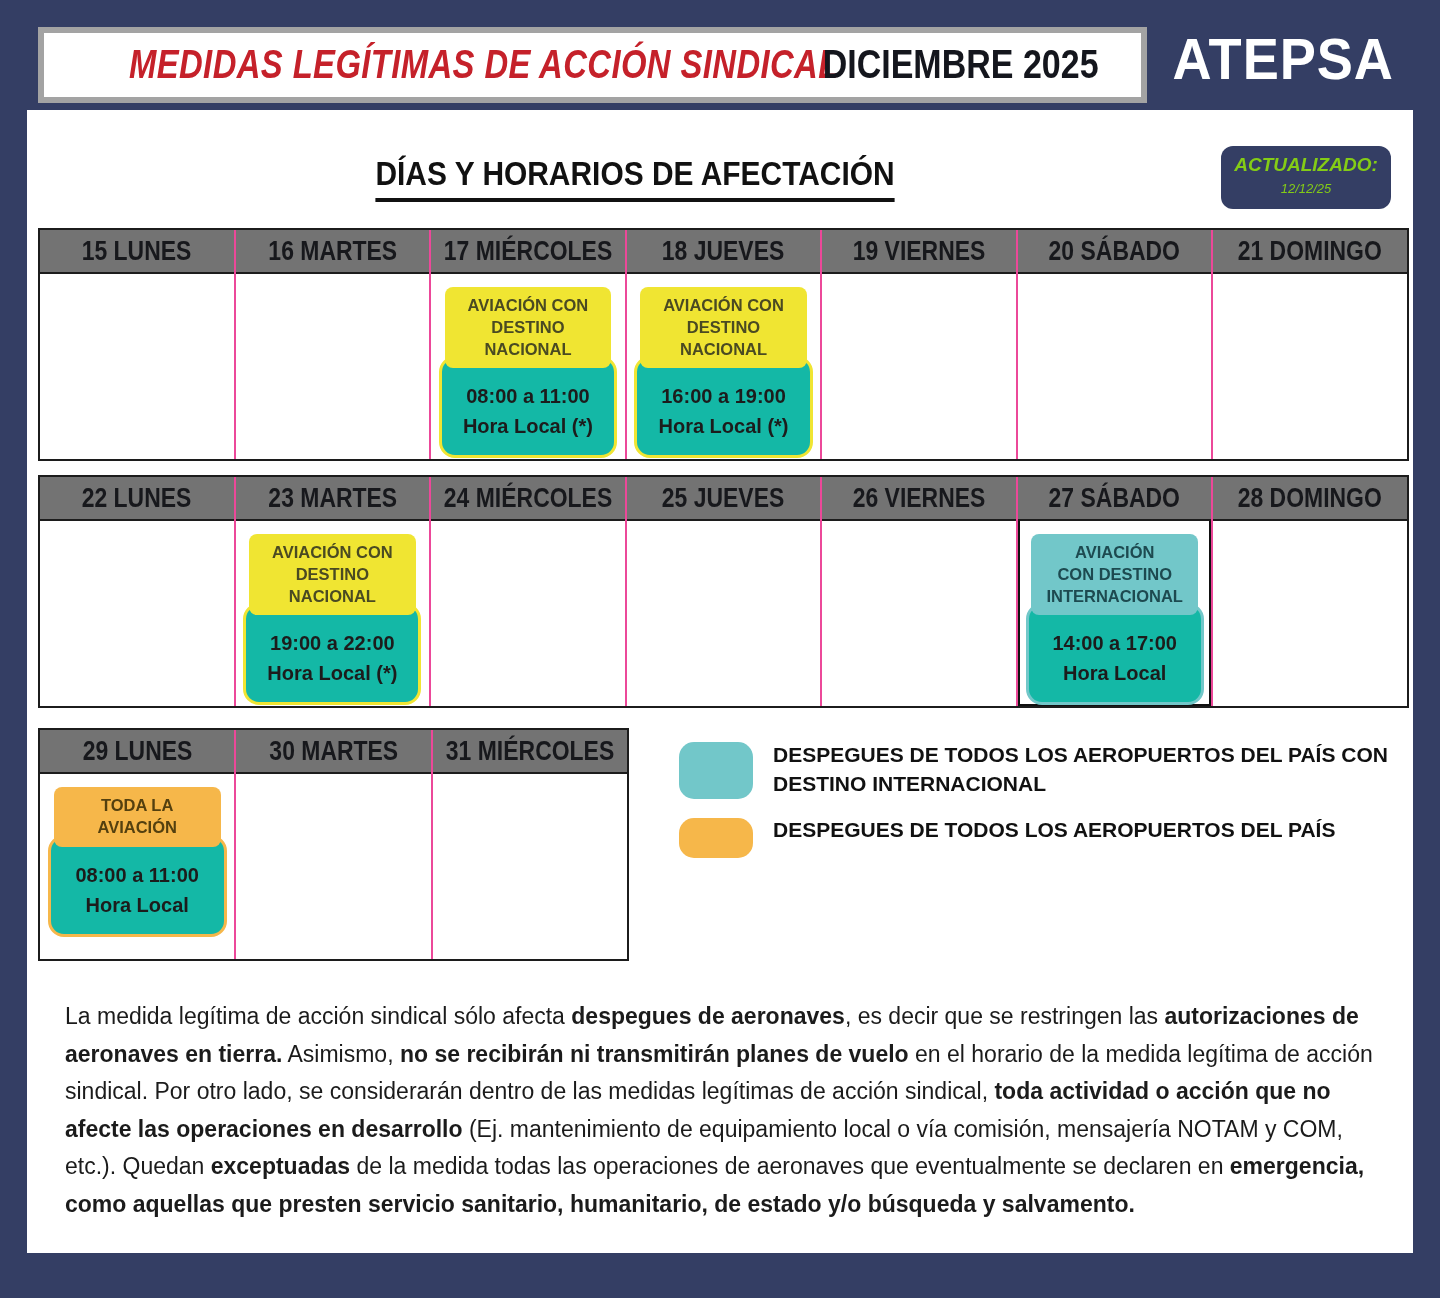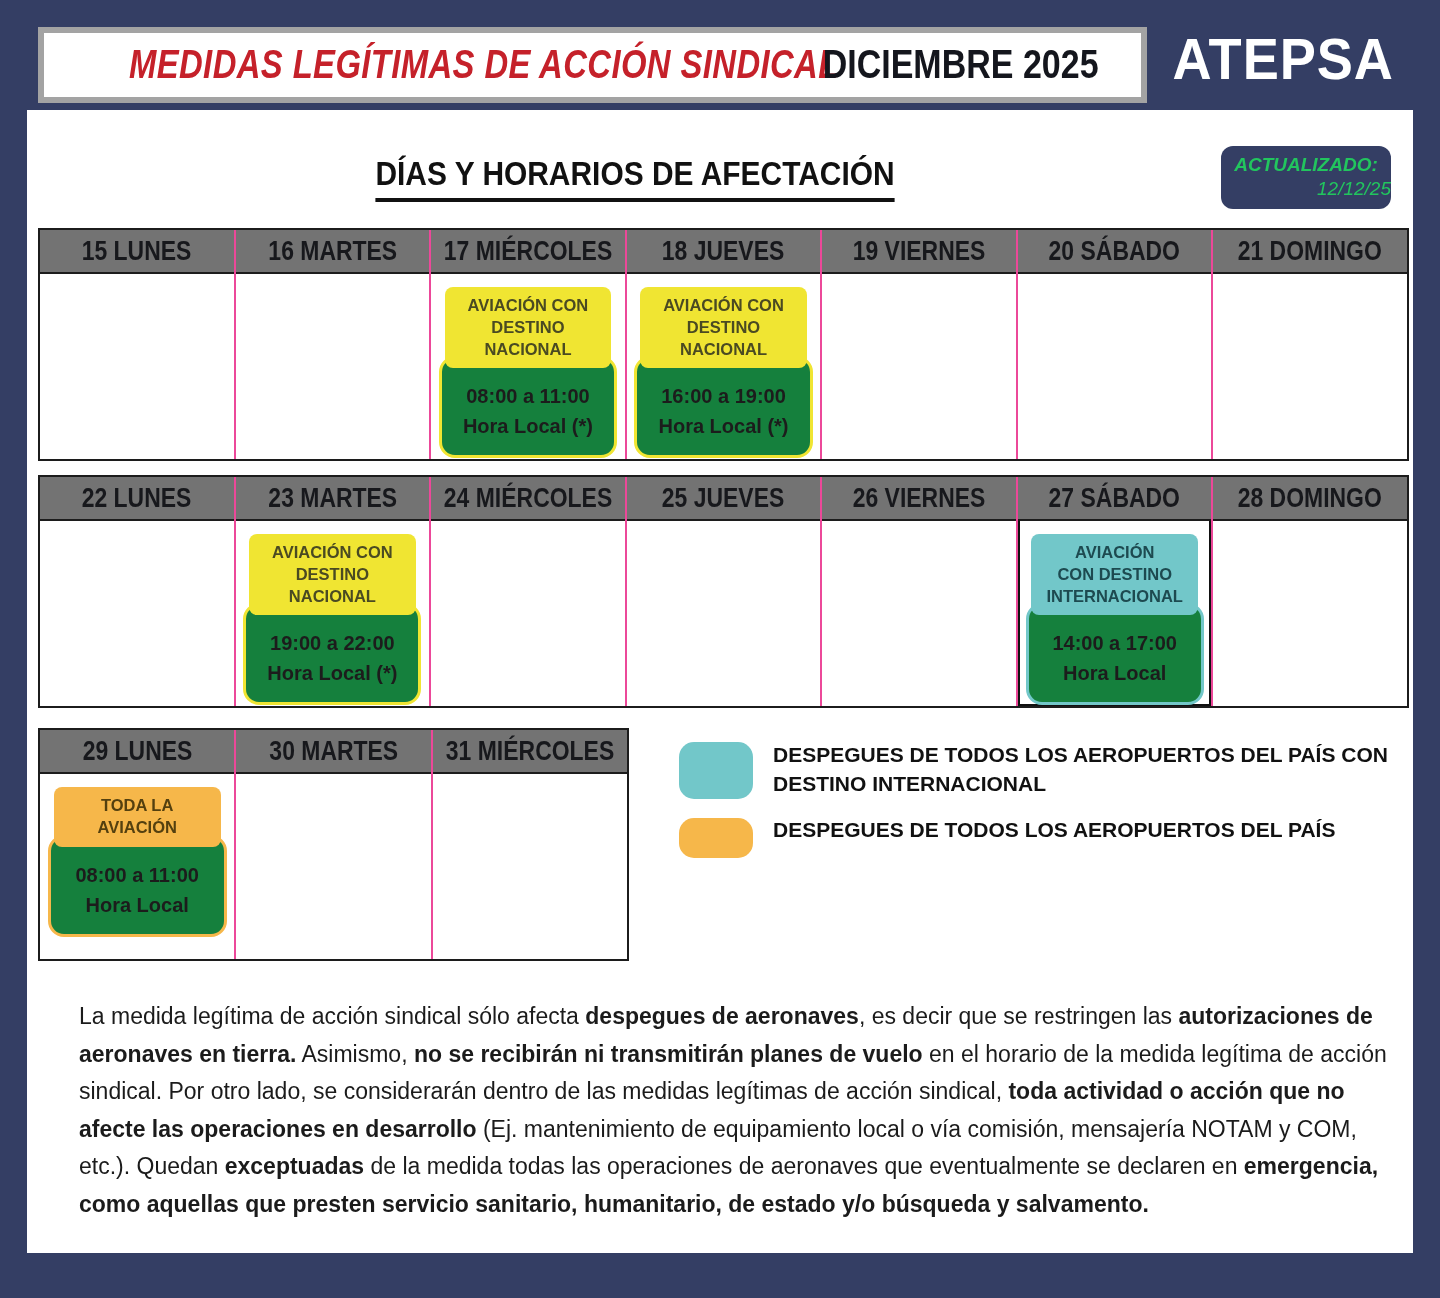--- a/index.html
+++ b/index.html
@@ -83,26 +83,26 @@
     padding-bottom: 5px;
   }
 
   .updated {
     position: absolute;
     top: 36px; right: 22px;
     width: 170px;
     padding: 7px 0 9px;
     background: #343e64;
     border-radius: 12px;
-    color: #22c55e;
+    color: #84cc16;
     font-style: italic;
     text-align: center;
   }
   .updated-label { font-size: 19px; font-weight: bold; line-height: 24px; }
-  .updated-date  { font-size: 19px; line-height: 23px; text-align: right; }
+  .updated-date  { font-size: 13px; line-height: 23px; }
 
   
   .week {
     position: absolute;
     display: flex;
     border: 2px solid #1c1c1c;
     background: #ffffff;
   }
   .week1 { left: 11px; top: 118px; width: 1367px; }
   .week2 { left: 11px; top: 365px; width: 1367px; }
@@ -145,21 +145,21 @@
     line-height: 1.32;
     white-space: pre-line;
   }
   .event-badge.national      { background: #f0e532; color: #4a4a22; }
   .event-badge.international { background: #72c7c9; color: #1d4a50; }
   .event-badge.all           { background: #f6b74a; color: #54400f; }
 
   .event-time {
     width: 92%;
     margin-top: -12px;
-    background: #15803d;
+    background: #14b8a6;
     border: 3px solid;
     border-radius: 16px;
     padding: 22px 2px 14px;
     text-align: center;
     font-size: 20px;
     font-weight: bold;
     color: #1c1c1c;
     line-height: 1.5;
     white-space: pre-line;
     box-sizing: border-box;
@@ -174,21 +174,21 @@
   .swatch { width: 74px; border-radius: 15px; margin-right: 20px; flex-shrink: 0; }
   .swatch.national      { height: 64px; background: #f0e532; }
   .swatch.international { height: 57px; background: #72c7c9; margin-top: 2px; }
   .swatch.all           { height: 40px; background: #f6b74a; margin-top: 3px; }
   .legend-text { font-size: 21px; font-weight: bold; line-height: 29px; color: #111111; }
   .legend-note { font-size: 20px; }
 
   
   .footer {
     position: absolute;
-    left: 52px; top: 888px;
+    left: 38px; top: 888px;
     width: 1322px;
     font-size: 23px;
     line-height: 37.5px;
     color: #1b1b1b;
   }
   .footer .b { font-weight: bold; }
 </style>
 </head>
 <body>
 

